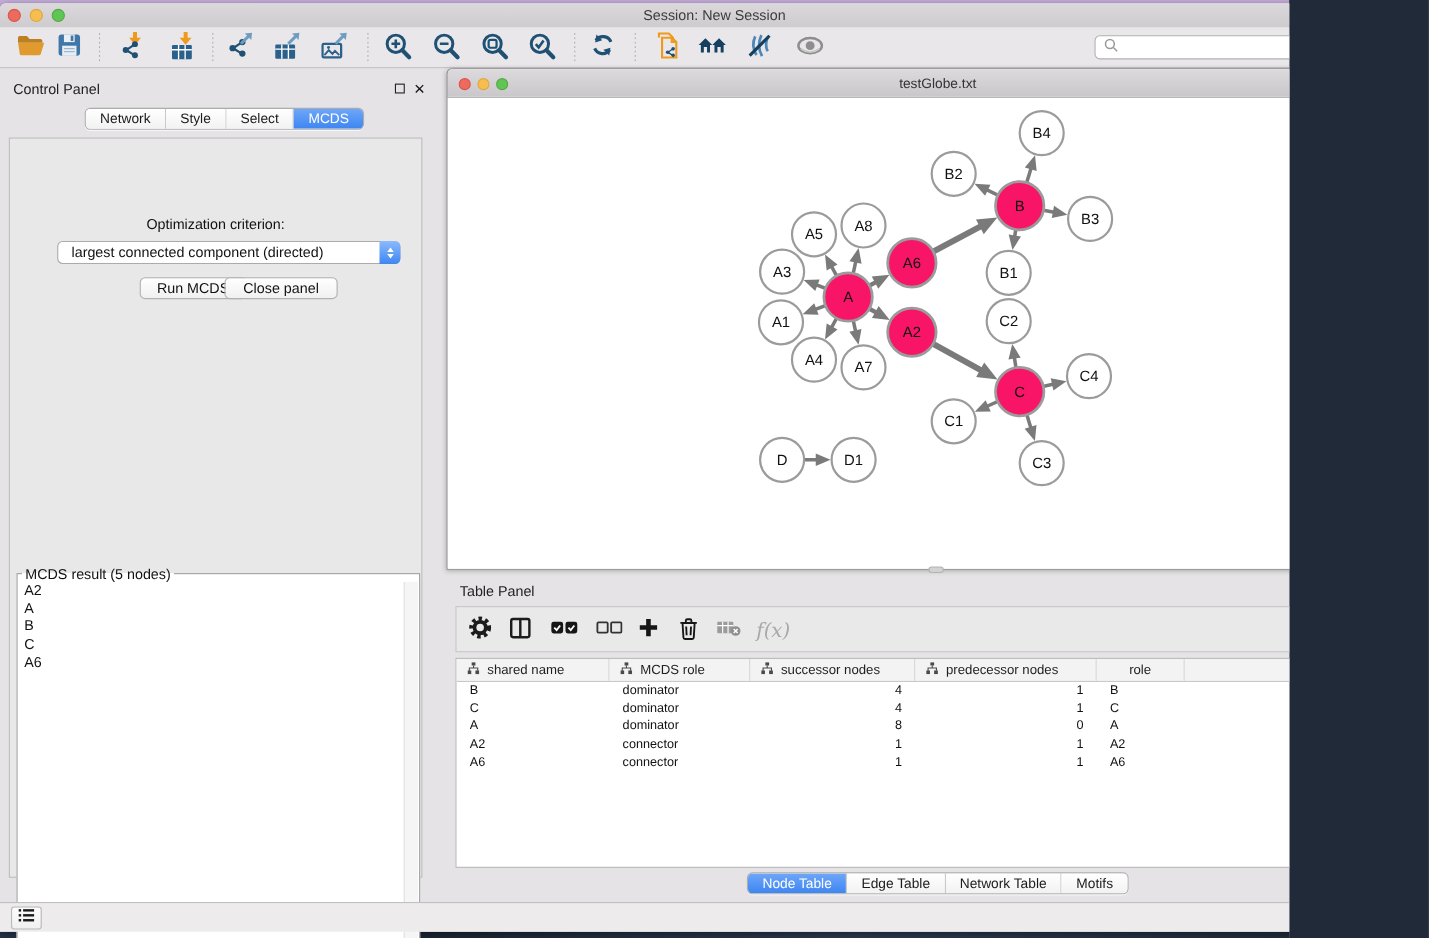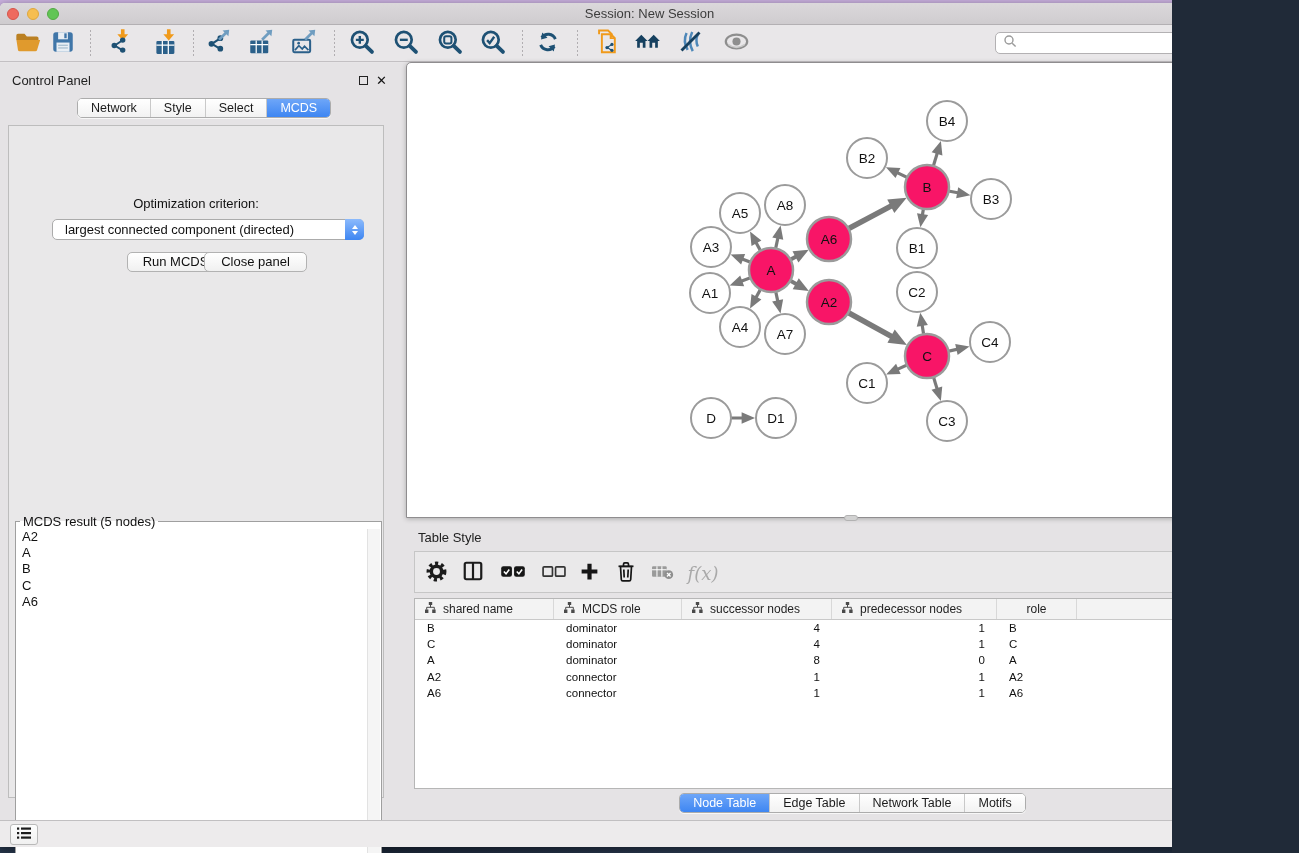--- a/index.html
+++ b/index.html
@@ -348,20 +348,28 @@
                 <div class="list-item">B</div>
                 <div class="list-item">C</div>
                 <div class="list-item">A6</div>
               </div>
             <div class="scroll-track"></div>
           </fieldset>
         </div>
       </div>
 
       <div class="net-window">
+        <div class="net-titlebar">
+          <div class="lights net-lights">
+            <div class="light red"></div>
+            <div class="light yellow"></div>
+            <div class="light green"></div>
+          </div>
+          <div class="title">testGlobe.txt</div>
+        </div>
         <div class="net-canvas">
           <svg id="graph-svg" width="891" height="428">
               <g>
                 <line x1="364" y1="181" x2="346.55439013383625" y2="148.92258831060212" stroke="#7a7a7a" stroke-width="3.2"></line>
                 <polygon points="343.03321088510967,142.44816195004034 354.3794623763143,151.53094572476147 344.49124757109263,156.90874675918025" fill="#7a7a7a"></polygon>
               </g>
               <g>
                 <line x1="364" y1="181" x2="372.02652412543785" y2="143.73399513189585" stroke="#7a7a7a" stroke-width="3.2"></line>
                 <polygon points="373.57832240515313,136.5292174046462 376.2587012519341,150.8138228677918 365.25504072304375,148.44380367695388" fill="#7a7a7a"></polygon>
               </g>
@@ -518,21 +526,21 @@
                 <text x="369" y="333.6" text-anchor="middle" font-size="13.5" fill="#111111" font-family="&quot;Liberation Sans&quot;,&quot;DejaVu Sans&quot;,sans-serif">D1</text>
               </g>
             </svg>
         </div>
         <div class="grip" style="top:30px;"></div>
         <div class="grip" style="bottom:3px;"></div>
       </div>
       <div class="divider-nub"></div>
 
       <div class="table-panel">
-        <span class="panel-header-title">Table Style</span>
+        <span class="panel-header-title">Table Panel</span>
         <span class="float-icon" style="left:852px; top:13px;"></span>
         <span class="close-icon" style="left:871px; top:12px;">✕</span>
         <div class="tp-toolbar">
             <div class="tp-btn" style="left: 4px;">
               <span><svg viewBox="0 0 20 20" width="23" height="23">
                   <g stroke="#1c1c1c" fill="none">
                     <circle cx="10" cy="10" r="7" stroke-width="3.3" stroke-dasharray="2.7 2.55"></circle>
                     <circle cx="10" cy="10" r="4.5" stroke-width="3"></circle>
                   </g>
                 </svg></span>

